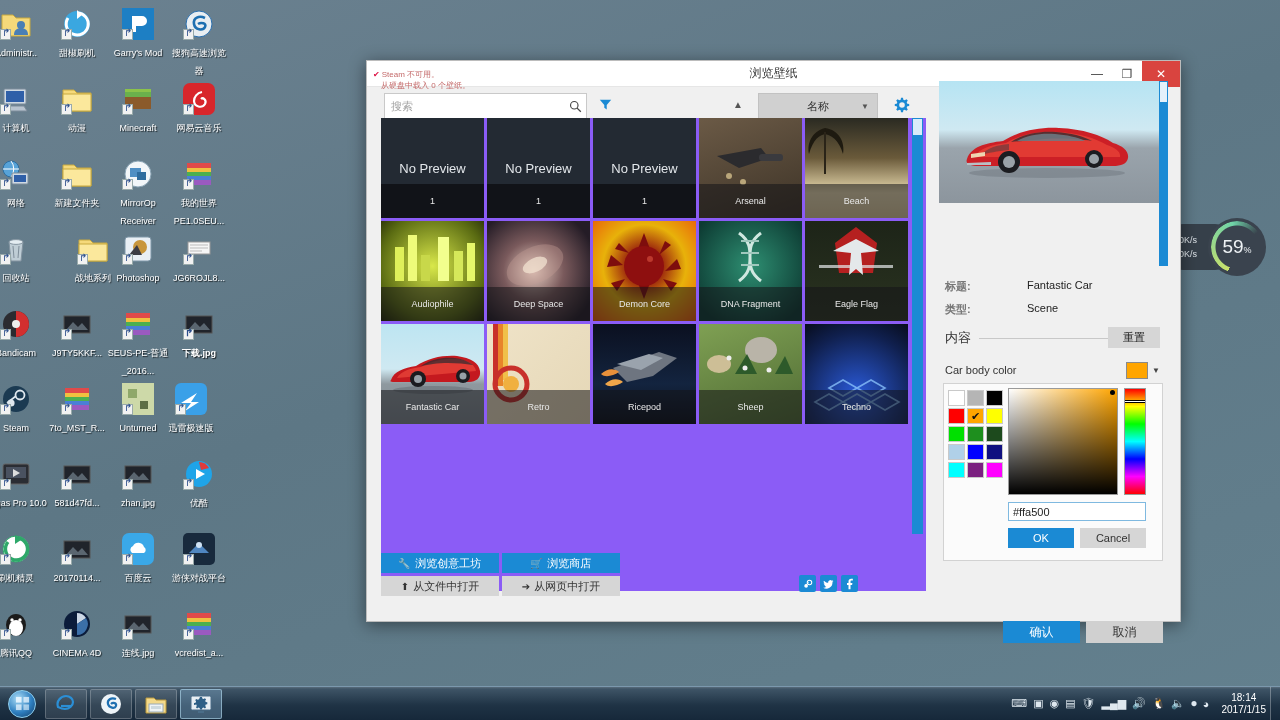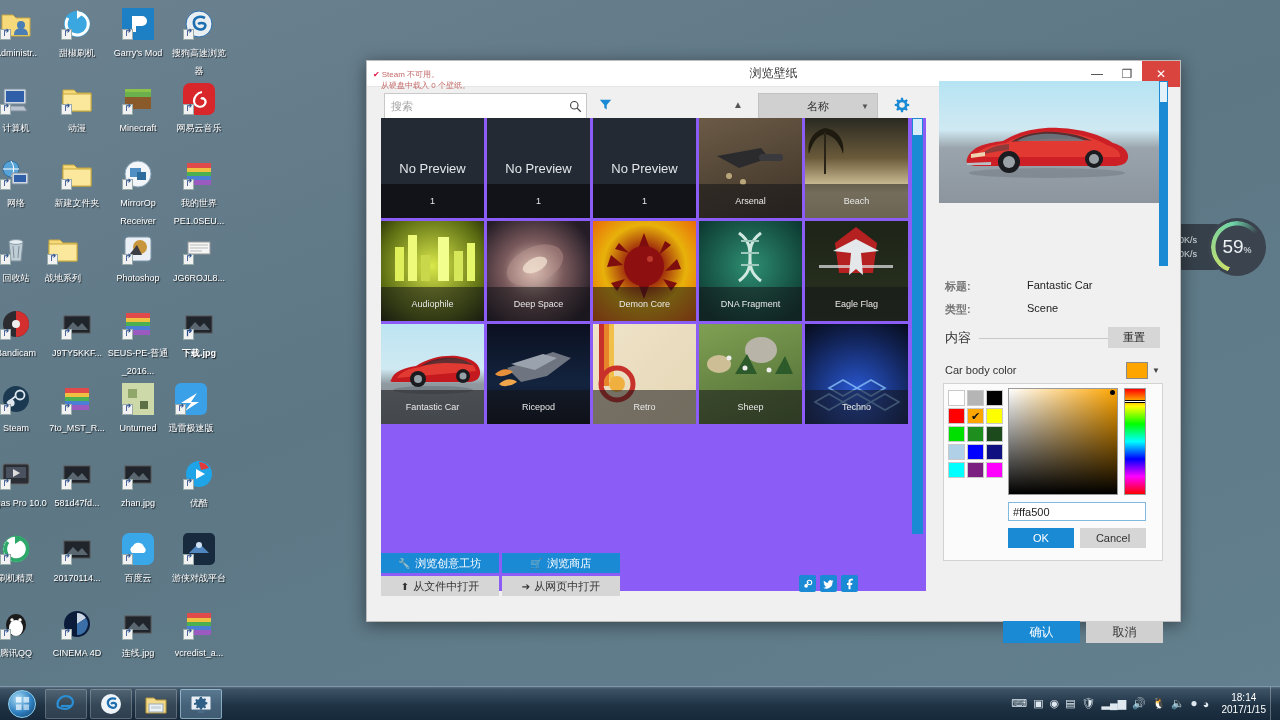--- a/index.html
+++ b/index.html
@@ -417,21 +417,21 @@
           <rect x="4" y="10" width="24" height="4" fill="#f0c040"></rect>
           <rect x="4" y="14" width="24" height="4" fill="#4caf50"></rect>
           <rect x="4" y="18" width="24" height="4" fill="#4a7fd6"></rect>
           <rect x="4" y="22" width="24" height="5" fill="#9a5ac0"></rect>
         </svg><span class="shortcut-arrow"></span></span><span class="lbl">我的世界PE1.0SEU...</span></div>
     <div class="dicon" style="left: -15px; top: 233px;"><span class="glyph"><svg viewBox="0 0 32 32">
           <path d="M9 9h14l-2 19H11z" fill="#c9d6de" stroke="#8595a1" opacity=".9"></path>
           <ellipse cx="16" cy="9" rx="7" ry="2.4" fill="#e4edf2" stroke="#8595a1"></ellipse>
           <path d="M13 13l1 12M19 13l-1 12" stroke="#7e8d99"></path>
         </svg><span class="shortcut-arrow"></span></span><span class="lbl">回收站</span></div>
-    <div class="dicon" style="left: 32px; top: 233px;"><span class="glyph"><svg viewBox="0 0 32 32">
+    <div class="dicon" style="left: 62px; top: 233px;"><span class="glyph"><svg viewBox="0 0 32 32">
           <path d="M2 7h11l3 3h14v18H2z" fill="#f5d97a" stroke="#c8a93f"></path>
           <path d="M2 11h28v17H2z" fill="#fbe89c" stroke="#c8a93f"></path>
         </svg><span class="shortcut-arrow"></span></span><span class="lbl">战地系列</span></div>
     <div class="dicon" style="left: 107px; top: 233px;"><span class="glyph"><svg viewBox="0 0 32 32">
           <rect x="3" y="4" width="26" height="24" rx="3" fill="#e9eff5" stroke="#7f97a8"></rect>
           <circle cx="18" cy="14" r="7" fill="#c8963c"></circle>
           <path d="M7 22l8-10 5 10z" fill="#3c3c44"></path>
         </svg><span class="shortcut-arrow"></span></span><span class="lbl">Photoshop</span></div>
     <div class="dicon" style="left: 168px; top: 233px;"><span class="glyph"><svg viewBox="0 0 32 32">
           <rect x="5" y="9" width="22" height="12" fill="#f6f6f6" stroke="#999"></rect>
@@ -723,41 +723,41 @@
               <path d="M40 42 C50 35 62 33 74 34 C82 35 88 38 92 41 C80 39 64 38 52 40Z" fill="#2a2b30" opacity=".7"></path>
               <circle cx="37" cy="55" r="8" fill="#1a1b1f"></circle>
               <circle cx="37" cy="55" r="4" fill="#96a0a7"></circle>
               <circle cx="82" cy="52" r="7" fill="#1a1b1f"></circle>
               <circle cx="82" cy="52" r="3.5" fill="#96a0a7"></circle>
             </svg>
           </div>
           <div class="cap">Fantastic Car</div>
         </div>
         <div class="tile">
-          <div class="art" style="background:linear-gradient(180deg,#0b1020,#13243f 60%,#0a0e18);">
-            <svg viewBox="0 0 103 100" style="position:absolute;inset:0">
-              <path d="M20 44 L66 28 L84 34 L60 52 L34 58Z" fill="#6e7580"></path>
-              <path d="M24 40 L56 30 L70 34 L48 46Z" fill="#9aa3ad"></path>
-              <path d="M8 50 C14 44 22 44 26 48 C20 52 12 54 8 50Z" fill="#e8903a"></path>
-              <path d="M12 60 C18 54 26 54 30 58 C24 62 16 64 12 60Z" fill="#f0a64a"></path>
-            </svg>
-          </div>
-          <div class="cap">Ricepod</div>
-        </div>
-        <div class="tile">
           <div class="art" style="background:linear-gradient(135deg,#efe3c8,#e5d7b6);">
             <svg viewBox="0 0 103 100" style="position:absolute;inset:0">
               <rect x="6" y="0" width="5" height="62" fill="#c8302a"></rect>
               <rect x="11" y="0" width="5" height="62" fill="#e8842a"></rect>
               <rect x="16" y="0" width="5" height="56" fill="#f0c04a"></rect>
               <circle cx="24" cy="60" r="16" fill="none" stroke="#c8302a" stroke-width="5"></circle>
               <circle cx="24" cy="60" r="8" fill="#f0b040"></circle>
             </svg>
           </div>
           <div class="cap">Retro</div>
+        </div>
+        <div class="tile">
+          <div class="art" style="background:linear-gradient(180deg,#0b1020,#13243f 60%,#0a0e18);">
+            <svg viewBox="0 0 103 100" style="position:absolute;inset:0">
+              <path d="M20 44 L66 28 L84 34 L60 52 L34 58Z" fill="#6e7580"></path>
+              <path d="M24 40 L56 30 L70 34 L48 46Z" fill="#9aa3ad"></path>
+              <path d="M8 50 C14 44 22 44 26 48 C20 52 12 54 8 50Z" fill="#e8903a"></path>
+              <path d="M12 60 C18 54 26 54 30 58 C24 62 16 64 12 60Z" fill="#f0a64a"></path>
+            </svg>
+          </div>
+          <div class="cap">Ricepod</div>
         </div>
         <div class="tile">
           <div class="art" style="background:linear-gradient(160deg,#7fa053,#4f6b34);">
             <svg viewBox="0 0 103 100" style="position:absolute;inset:0">
               <ellipse cx="62" cy="26" rx="16" ry="13" fill="#b9b4a8"></ellipse>
               <ellipse cx="20" cy="40" rx="12" ry="9" fill="#cdbe96"></ellipse>
               <path d="M36 50 L48 30 L58 50Z" fill="#2d5a2a"></path>
               <path d="M76 50 L86 32 L94 50Z" fill="#2d5a2a"></path>
               <circle cx="30" cy="34" r="2.5" fill="#eee"></circle>
               <circle cx="46" cy="44" r="2.5" fill="#eee"></circle>

